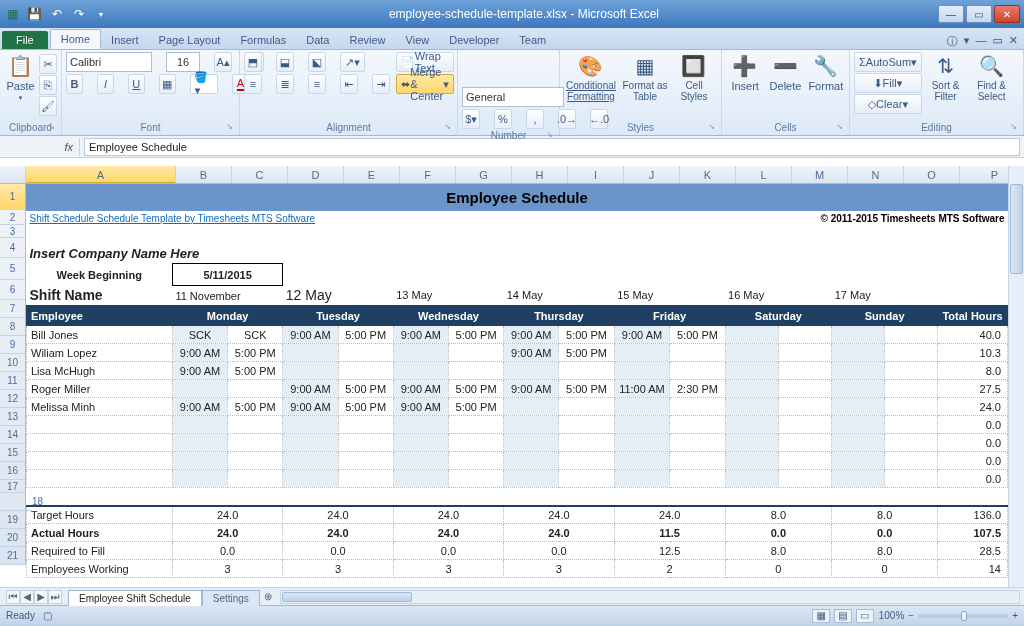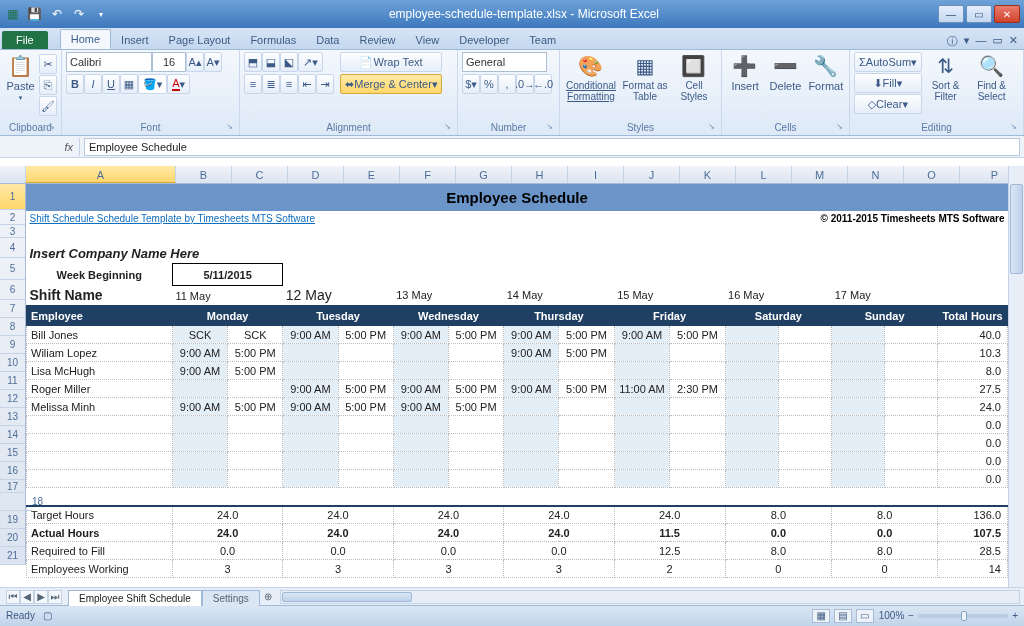--- a/index.html
+++ b/index.html
@@ -5,33 +5,33 @@
 * { margin:0; padding:0; box-sizing:border-box; font-family:"Segoe UI",Tahoma,sans-serif; }
 body { background:#bcd3e5; width:1024px; height:626px; overflow:hidden; font-size:11px; color:#222; }
 .titlebar { height:28px; background:linear-gradient(#6ea2d8,#3d78bd); display:flex; align-items:center; color:#fff; padding:0 4px; }
 .titlebar .qat { display:flex; gap:4px; align-items:center; font-size:12px;}
 .titlebar .qat span{width:18px;height:18px;display:flex;align-items:center;justify-content:center;}
 .titlebar .title { flex:1; text-align:center; font-size:12px; }
 .titlebar .winbtns { display:flex; gap:2px; }
 .titlebar .winbtns div { width:26px; height:18px; background:linear-gradient(#e6eefc,#c3d7ef); border:1px solid #6b90bb; border-radius:2px; display:flex; align-items:center; justify-content:center; color:#2b4c74; font-size:10px;}
 .titlebar .winbtns .close{background:linear-gradient(#e97c6f,#d1432b);color:#fff;border-color:#9c2e1b;}
 .ribbon-tabs { height:22px; display:flex; align-items:flex-end; padding-left:2px; background:linear-gradient(#d7e5f5,#c3d7ef); border-bottom:1px solid #9fb9d8; font-size:11px;}
-.ribbon-tabs .file { background:#217346;color:#fff;padding:3px 14px;border-radius:2px 2px 0 0;margin-right:12px;}
+.ribbon-tabs .file { background:#217346;color:#fff;padding:3px 14px;border-radius:2px 2px 0 0;margin-right:2px;}
 .ribbon-tabs .tab { padding:3px 10px;color:#3e5b83;cursor:default;}
 .ribbon-tabs .tab.active { background:#f4f8fd;border:1px solid #9fb9d8;border-bottom:1px solid #f4f8fd;border-radius:2px 2px 0 0;color:#3b5f91;}
 .ribbon-tabs .right { margin-left:auto; display:flex; gap:6px; padding-right:6px; color:#3e5b83;}
 .ribbon { height:86px; background:linear-gradient(#f4f8fd,#dde9f7); border-bottom:1px solid #9fb9d8; display:flex; font-size:11px;}
 .group { border-right:1px solid #c9d8ec; display:flex; flex-direction:column; padding:2px 4px 0; }
 .group-body { flex:1; display:flex; gap:2px; align-items:flex-start; }
 .group-label { text-align:center; color:#5b7aa4; font-size:10px; padding:1px 0 2px; position:relative;}
 .group-label::after{content:"↘";position:absolute;right:2px;font-size:8px;color:#7a95ba;}
 .big-btn { display:flex;flex-direction:column;align-items:center;justify-content:center;width:40px;gap:2px;color:#3c5a86;padding-top:2px;}
 .big-btn .ico { font-size:20px; }
 .vstack { display:flex;flex-direction:column;gap:1px;}
-.hstack { display:flex;gap:0;align-items:center;}
+.hstack { display:flex;gap:14px;align-items:center;}
 .ctrl { height:20px;border:1px solid #aabfd6;background:#fff;font-size:11px;display:flex;align-items:center;padding:0 3px;color:#333;}
 .mini { width:18px;height:20px;border:1px solid #c7d6ea;background:linear-gradient(#fdfefe,#e6eef9);display:flex;align-items:center;justify-content:center;font-size:11px;color:#3c5a86;border-radius:2px;}
 .mini.wide { width:auto;padding:0 4px;}
 .mini.sel { background:linear-gradient(#ffe9a6,#ffd76b);border-color:#d6a93d;}
 .formula-bar { height:22px;background:#eef3fa;border-bottom:1px solid #c5d3e6;display:flex;align-items:center;}
 .namebox { width:182px;border:1px solid #b8c8dd;background:#fff;height:18px;margin:0 2px 0 144px;display:flex;align-items:center;justify-content:center;font-size:11px;position:relative;}
 .namebox::after{content:"▾";position:absolute;right:3px;color:#777;font-size:9px;}
 .fx-lbl { width:80px;text-align:right;padding-right:6px;font-style:italic;color:#555;border-right:1px solid #c5d3e6;height:18px;line-height:18px;}
 .fx-input { flex:1;border:1px solid #b8c8dd;background:#fff;height:18px;margin-left:4px;margin-right:4px;padding:0 4px;display:flex;align-items:center;}
 .grid-area { position:relative; height:429px; background:#fff; overflow:hidden;}
@@ -170,21 +170,21 @@
       </div>
       <div class="vstack" style="gap:2px;margin-left:4px;">
         <div class="mini wide">📄 <span>Wrap Text</span></div>
         <div class="mini wide sel">⬌ <span>Merge &amp; Center</span> ▾</div>
       </div>
     </div>
     <div class="group-label">Alignment</div>
   </div>
   <div class="group" style="width:102px;">
     <div class="group-body vstack" style="gap:2px;">
-      <div class="ctrl" style="width:85px;">General</div>
+      <div class="ctrl" style="width:102px;margin-top:35px;">General</div>
       <div class="hstack">
         <div class="mini">$▾</div>
         <div class="mini">%</div>
         <div class="mini">,</div>
         <div class="mini">.0→</div>
         <div class="mini">←.0</div>
       </div>
     </div>
     <div class="group-label">Number</div>
   </div>
@@ -325,21 +325,21 @@
           <tr class="company">
             <td colspan="16">Insert Company Name Here</td>
           </tr>
           <tr class="wb-row">
             <td class="wb-lbl" style="text-align:center;">Week Beginning</td>
             <td class="wb-val" colspan="2">5/11/2015</td>
             <td colspan="13"></td>
           </tr>
           <tr class="shname">
             <td>Shift Name</td>
-            <td colspan="2" class="dates" style="font-size:11px;font-weight:normal;">11 May</td>
+            <td colspan="2" class="dates" style="font-size:11px;font-weight:normal;">11 November</td>
             <td colspan="2" class="dates" style="font-size:14px;font-weight:normal;">12 May</td>
             <td colspan="2" class="dates" style="font-size:11px;font-weight:normal;">13 May</td>
             <td colspan="2" class="dates" style="font-size:11px;font-weight:normal;">14 May</td>
             <td colspan="2" class="dates" style="font-size:11px;font-weight:normal;">15 May</td>
             <td colspan="2" class="dates" style="font-size:11px;font-weight:normal;">16 May</td>
             <td colspan="2" class="dates" style="font-size:11px;font-weight:normal;">17 May</td>
             <td></td>
           </tr>
           <tr class="hdr">
             <td style="text-align:left;padding-left:4px;">Employee</td>

